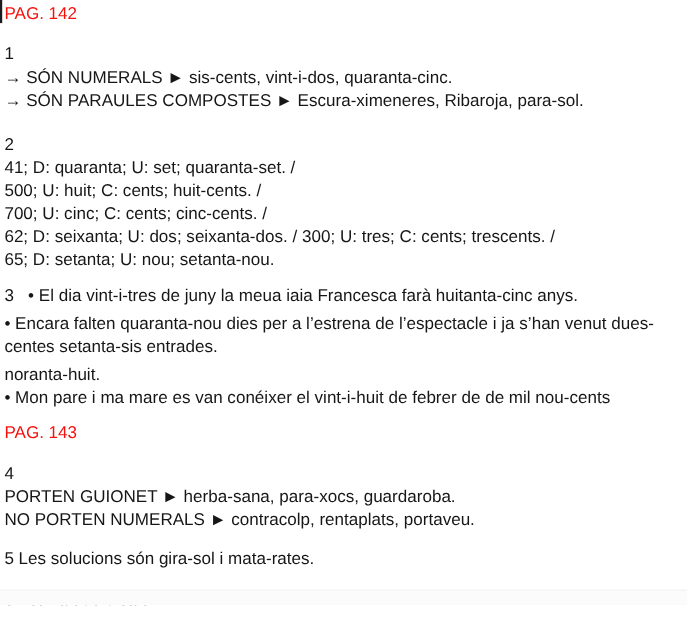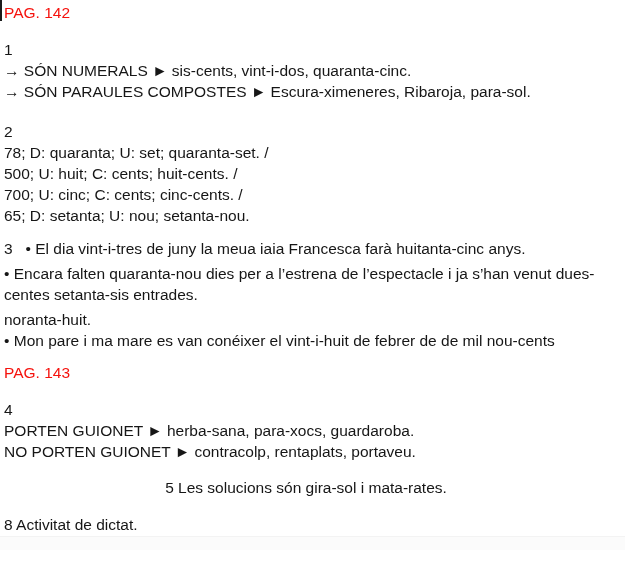--- a/index.html
+++ b/index.html
@@ -24,21 +24,21 @@
   .heading {
     color: #f5120d;
     margin: 0 0 16px 0;
     font-weight: 400;
   }
   .block { margin: 0 0 17px 0; }
   .block.b-numerals { margin-bottom: 19px; }
   .block.b-dezenes  { margin-bottom: 12px; }
   .block.b-frases   { margin-bottom: 11px; }
   .block.b-guionet  { margin-bottom: 15px; }
-  .block.b-solucions{ margin-bottom: 16px; text-align: center; }
+  .block.b-solucions{ margin-bottom: 16px; }
   .para { margin: 0 0 4px 0; }
   .para:last-child { margin-bottom: 0; }
   .line {
     white-space: pre-wrap;
     min-height: 21px;
   }
   .text-cursor {
     position: absolute;
     left: 0;
     top: 0;
@@ -66,23 +66,24 @@
   <div class="heading">PAG. 142</div>
 
   <div class="block b-numerals">
     <div class="line">1</div>
     <div class="line">→ SÓN NUMERALS ► sis-cents, vint-i-dos, quaranta-cinc.</div>
     <div class="line">→ SÓN PARAULES COMPOSTES ► Escura-ximeneres, Ribaroja, para-sol.</div>
   </div>
 
   <div class="block b-dezenes">
     <div class="line">2</div>
-    <div class="line">78; D: quaranta; U: set; quaranta-set. /</div>
+    <div class="line">41; D: quaranta; U: set; quaranta-set. /</div>
     <div class="line">500; U: huit; C: cents; huit-cents. /</div>
     <div class="line">700; U: cinc; C: cents; cinc-cents. /</div>
+    <div class="line">62; D: seixanta; U: dos; seixanta-dos. / 300; U: tres; C: cents; trescents. /</div>
     <div class="line">65; D: setanta; U: nou; setanta-nou.</div>
   </div>
 
   <div class="block b-frases">
     <div class="para">
       <div class="line">3   • El dia vint-i-tres de juny la meua iaia Francesca farà huitanta-cinc anys.</div>
     </div>
     <div class="para">
       <div class="line">• Encara falten quaranta-nou dies per a l’estrena de l’espectacle i ja s’han venut dues-</div>
       <div class="line">centes setanta-sis entrades.</div>
@@ -91,21 +92,21 @@
       <div class="line">noranta-huit.</div>
       <div class="line">• Mon pare i ma mare es van conéixer el vint-i-huit de febrer de de mil nou-cents</div>
     </div>
   </div>
 
   <div class="heading">PAG. 143</div>
 
   <div class="block b-guionet">
     <div class="line">4</div>
     <div class="line">PORTEN GUIONET ► herba-sana, para-xocs, guardaroba.</div>
-    <div class="line">NO PORTEN GUIONET ► contracolp, rentaplats, portaveu.</div>
+    <div class="line">NO PORTEN NUMERALS ► contracolp, rentaplats, portaveu.</div>
   </div>
 
   <div class="block b-solucions">
     <div class="line">5 Les solucions són gira-sol i mata-rates.</div>
   </div>
 
   <div class="block">
     <div class="line">8 Activitat de dictat.</div>
   </div>
 

